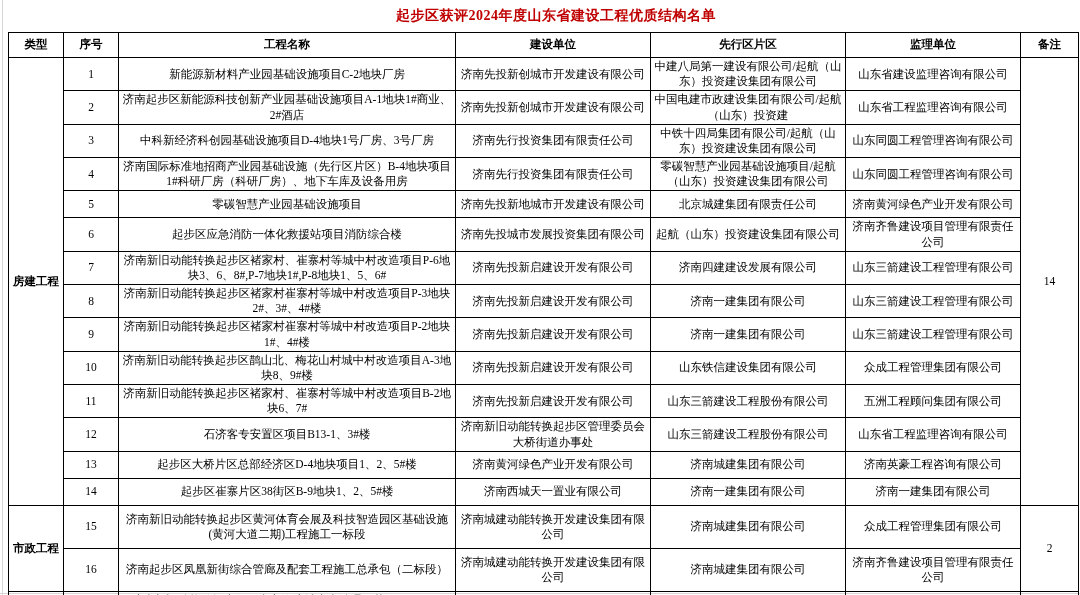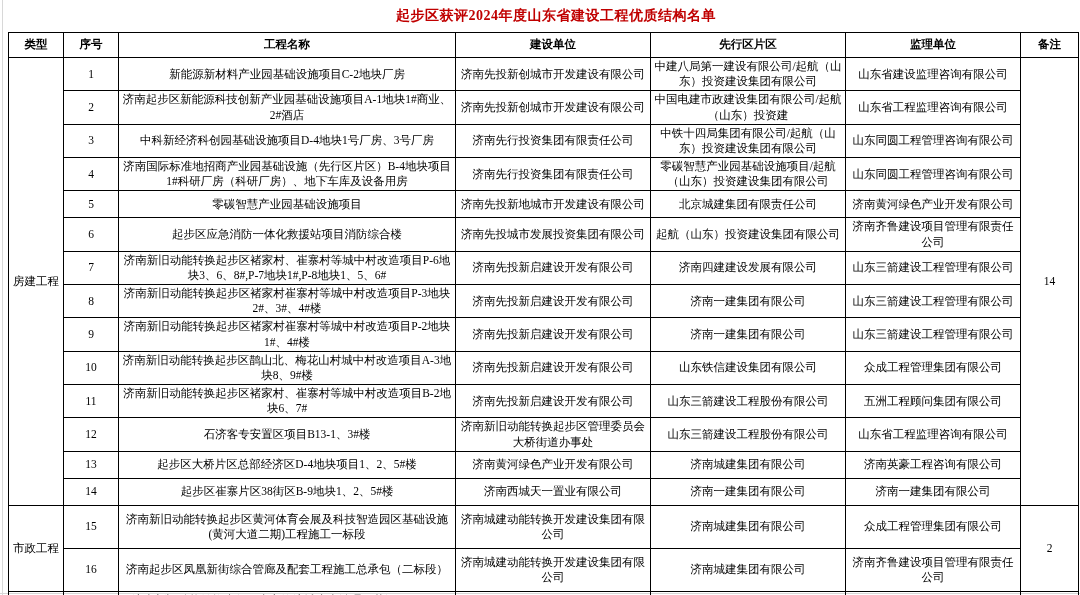--- a/index.html
+++ b/index.html
@@ -19,21 +19,21 @@
     border-collapse:collapse;table-layout:fixed;width:1070px;
   }
   table.main td{
     border:1px solid #000;
     text-align:center;vertical-align:middle;
     font-size:11.5px;line-height:1.32;
     padding:1px 3px;
     word-break:break-all;
   }
   tr.hdr td{font-weight:bold;height:22px;font-family:Liberation Mono, monospace;}
-  td.c-type{font-weight:normal;}
+  td.c-type{font-weight:bold;}
   tr.r{height:27px;}
   tr.r-tall{height:43px;}
   tr.r-med{height:31px;}
   
   .grid-left{position:absolute;left:2px;top:0;width:1px;height:595px;background:#d8d8d8;}
   .grid-bottom{position:absolute;left:0;top:593px;width:1080px;height:1px;background:#d8d8d8;}
   .grid-right{position:absolute;left:1078px;top:32px;width:1px;height:563px;background:#d8d8d8;}
 </style>
 </head>
 <body>

